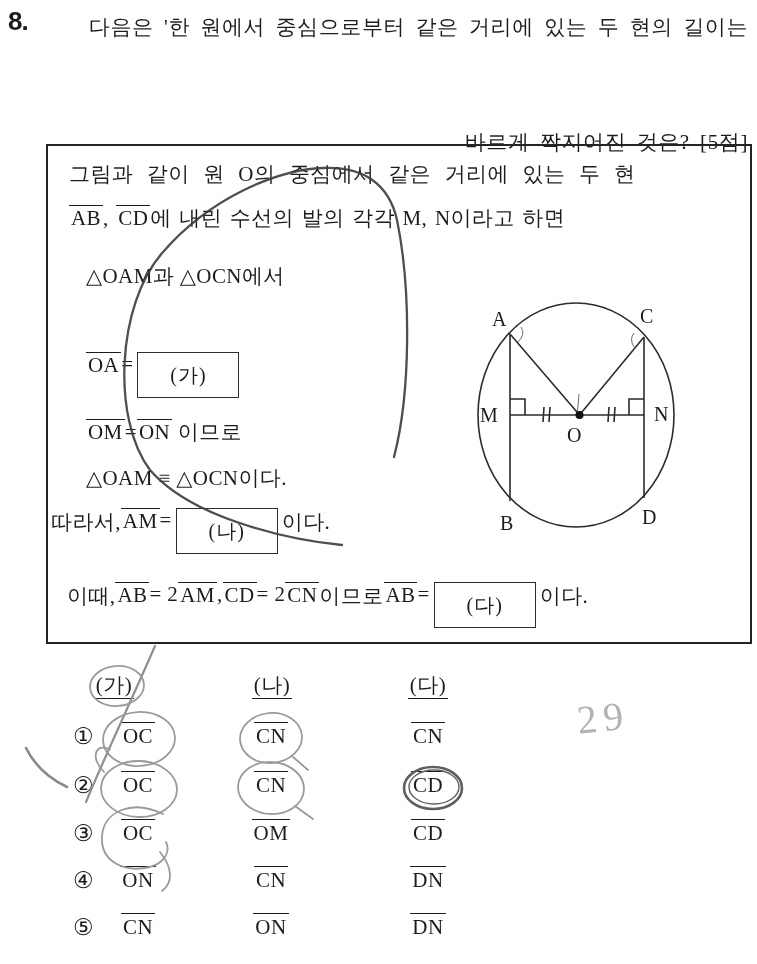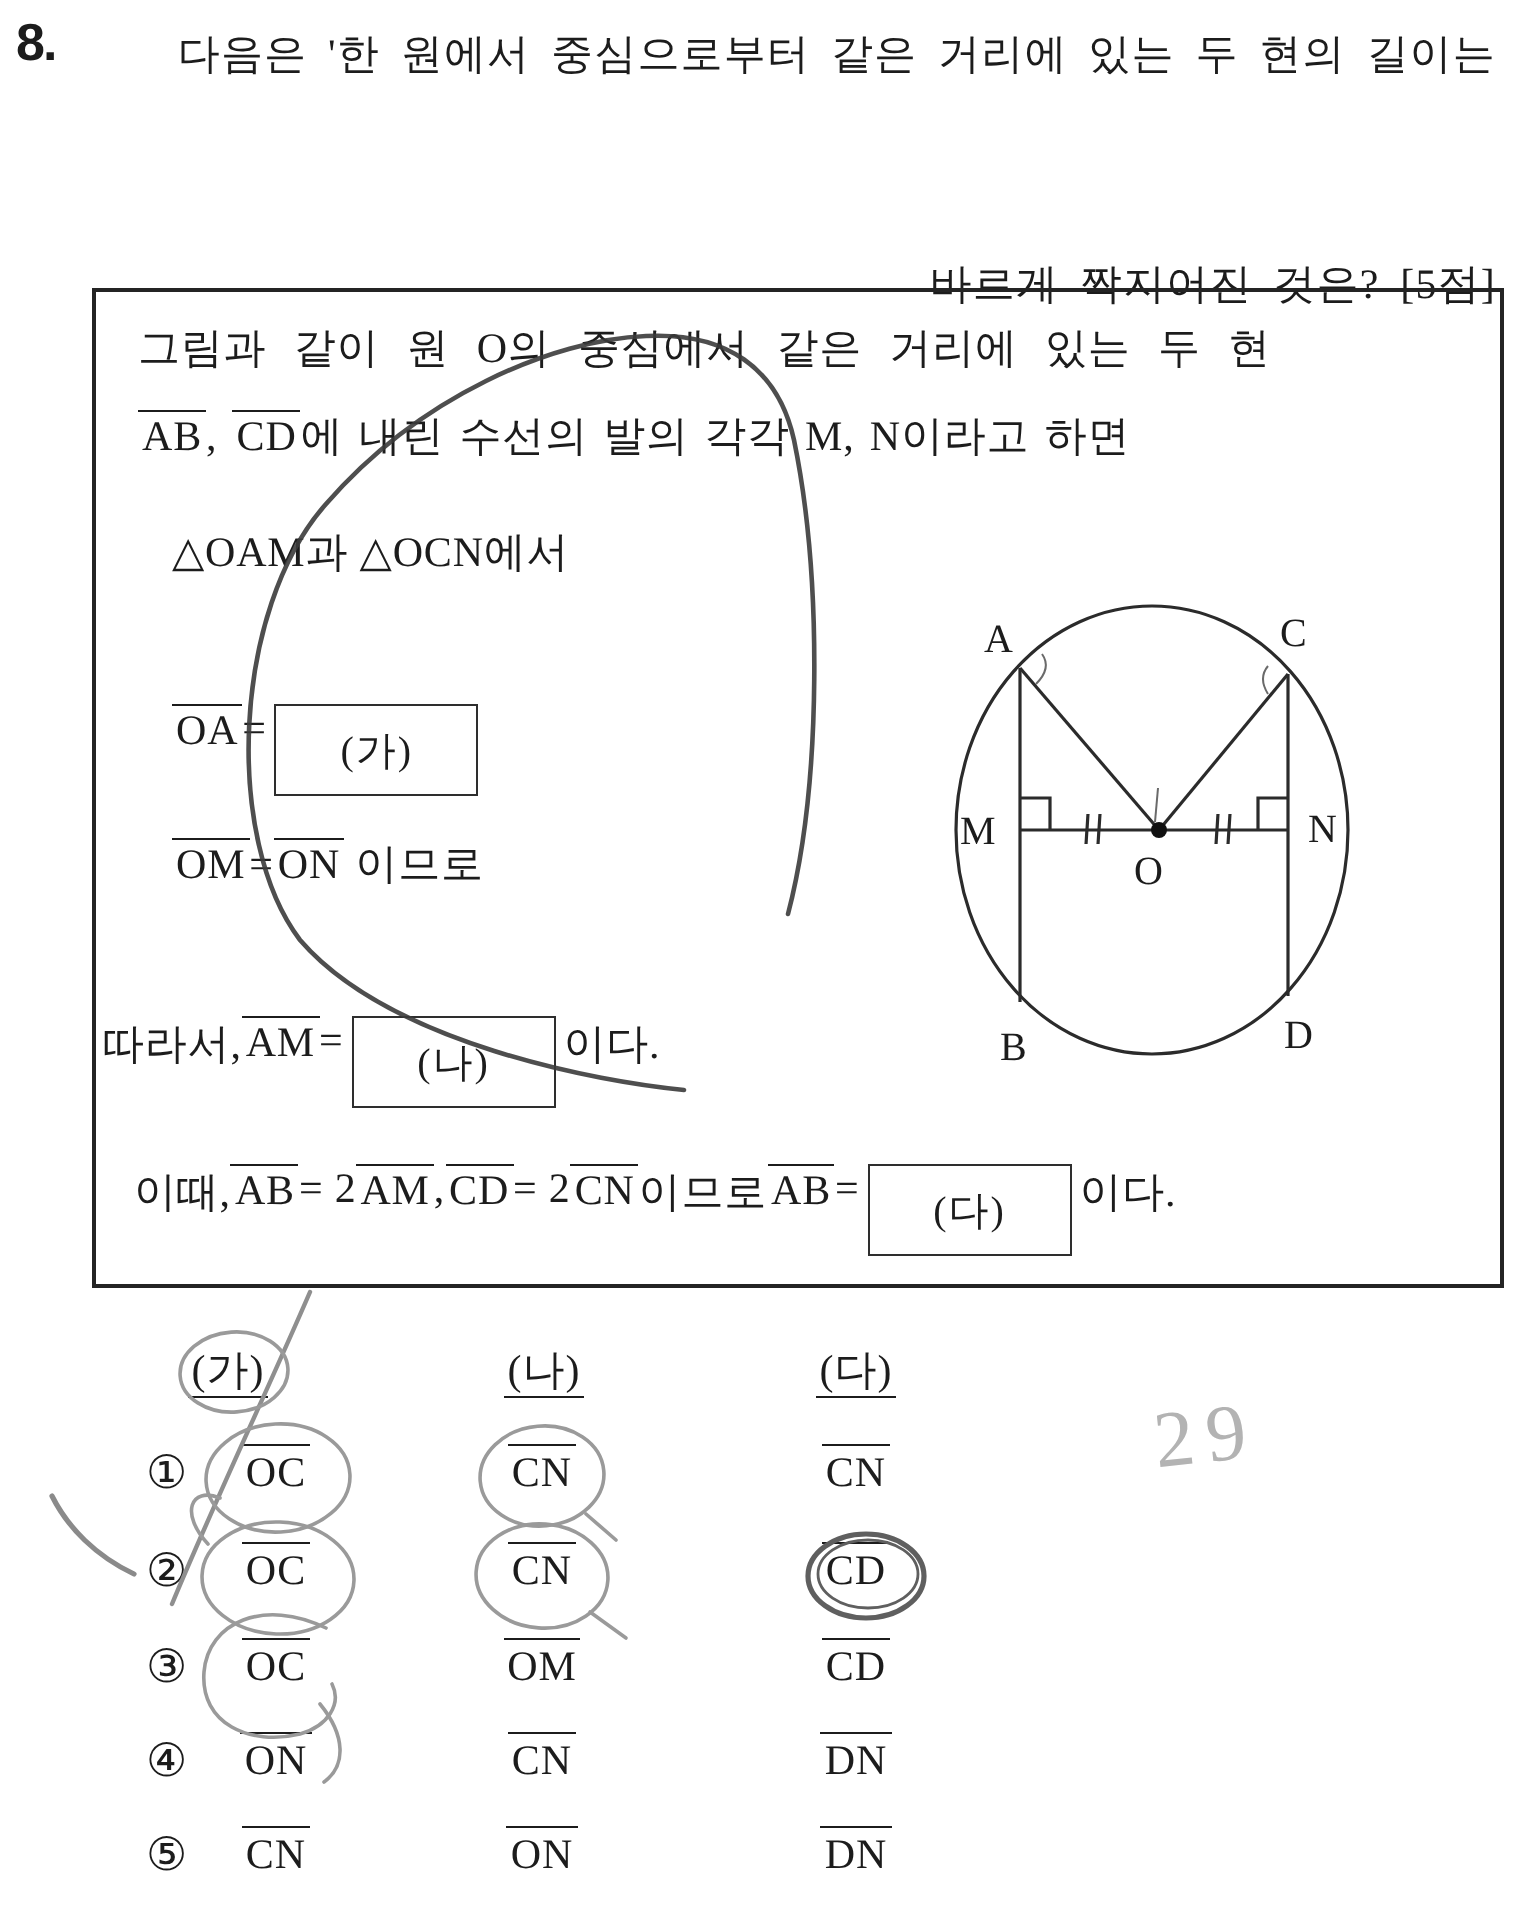--- a/index.html
+++ b/index.html
@@ -55,20 +55,21 @@
     <div class="p-line row-flex" style="left:38px;top:206px;">
       <span class="ov">OA</span>
         <span>=</span>
       <span class="blank-box">(가)</span>
     </div>
 
     <div class="p-line" style="left:38px;top:272px;">
       <span class="ov">OM</span><span>=</span><span class="ov">ON</span><span> 이므로</span>
     </div>
 
+    <div class="p-line" style="left:38px;top:318px;">△OAM ≡ △OCN이다.</div>
 
     <div class="p-line row-flex" style="left:3px;top:362px;">
       <span>따라서, </span>
       <span class="ov">AM</span>
         <span>=</span>
       <span class="blank-box">(나)</span>
       <span>이다.</span>
     </div>
 
     <div class="p-line row-flex" style="left:19px;top:436px;">

